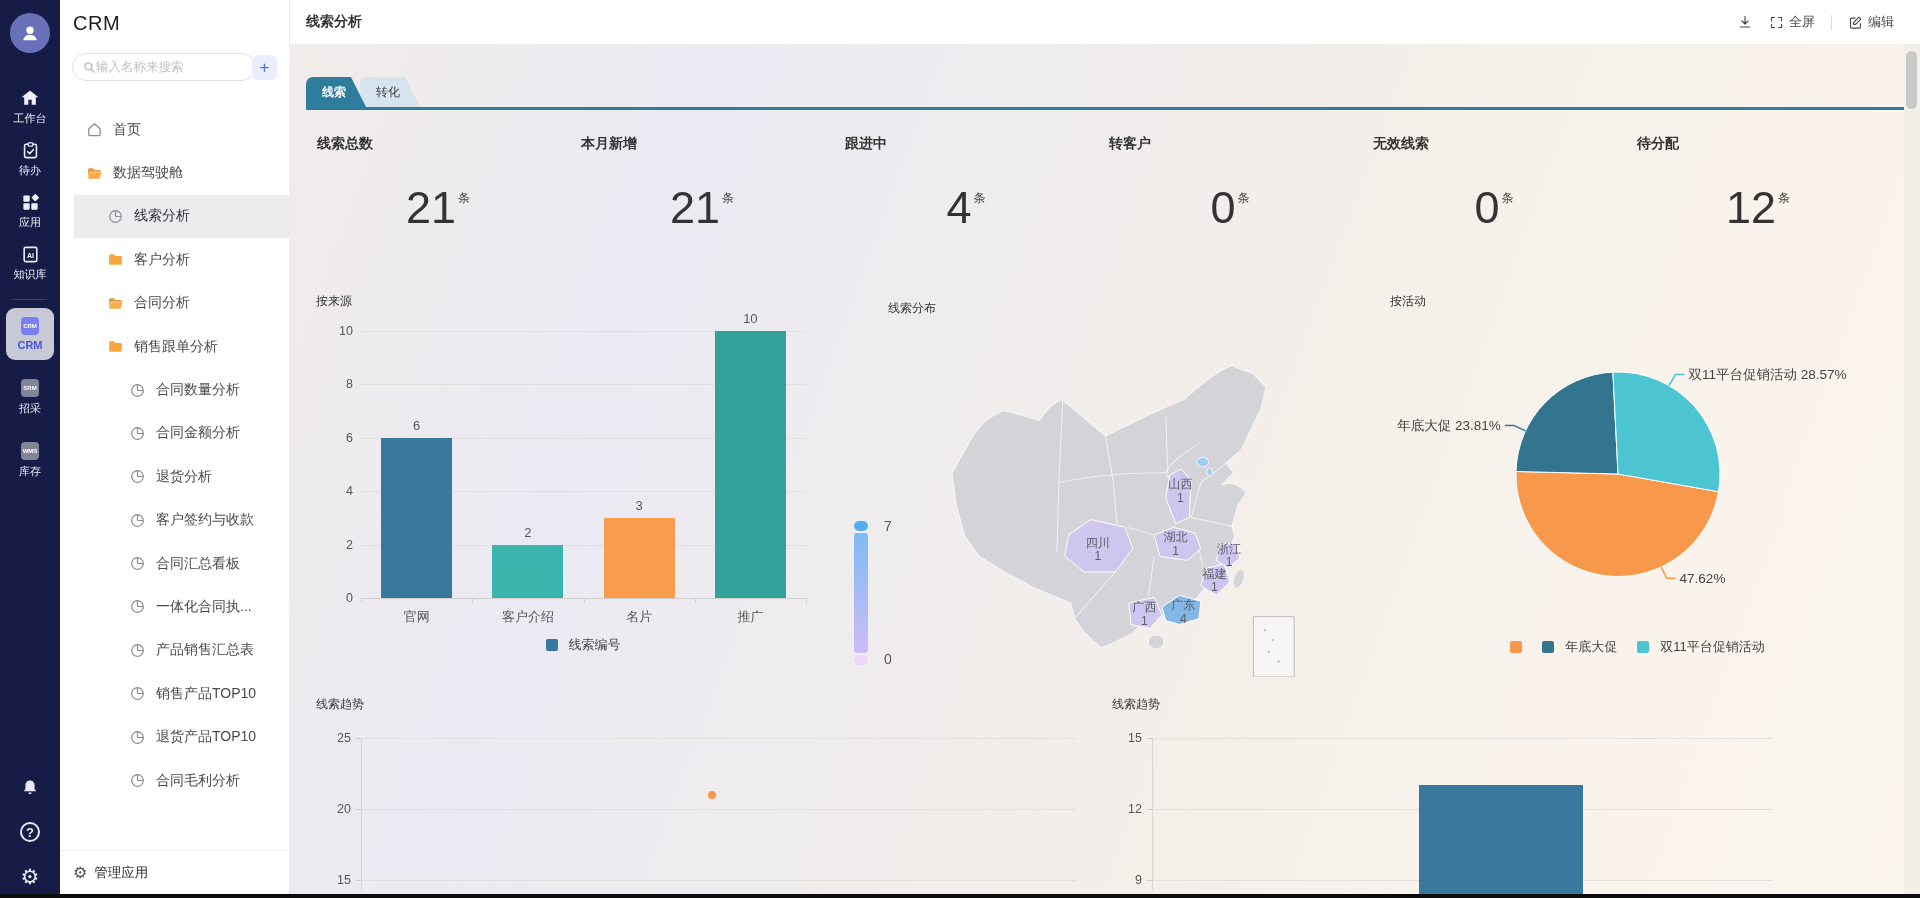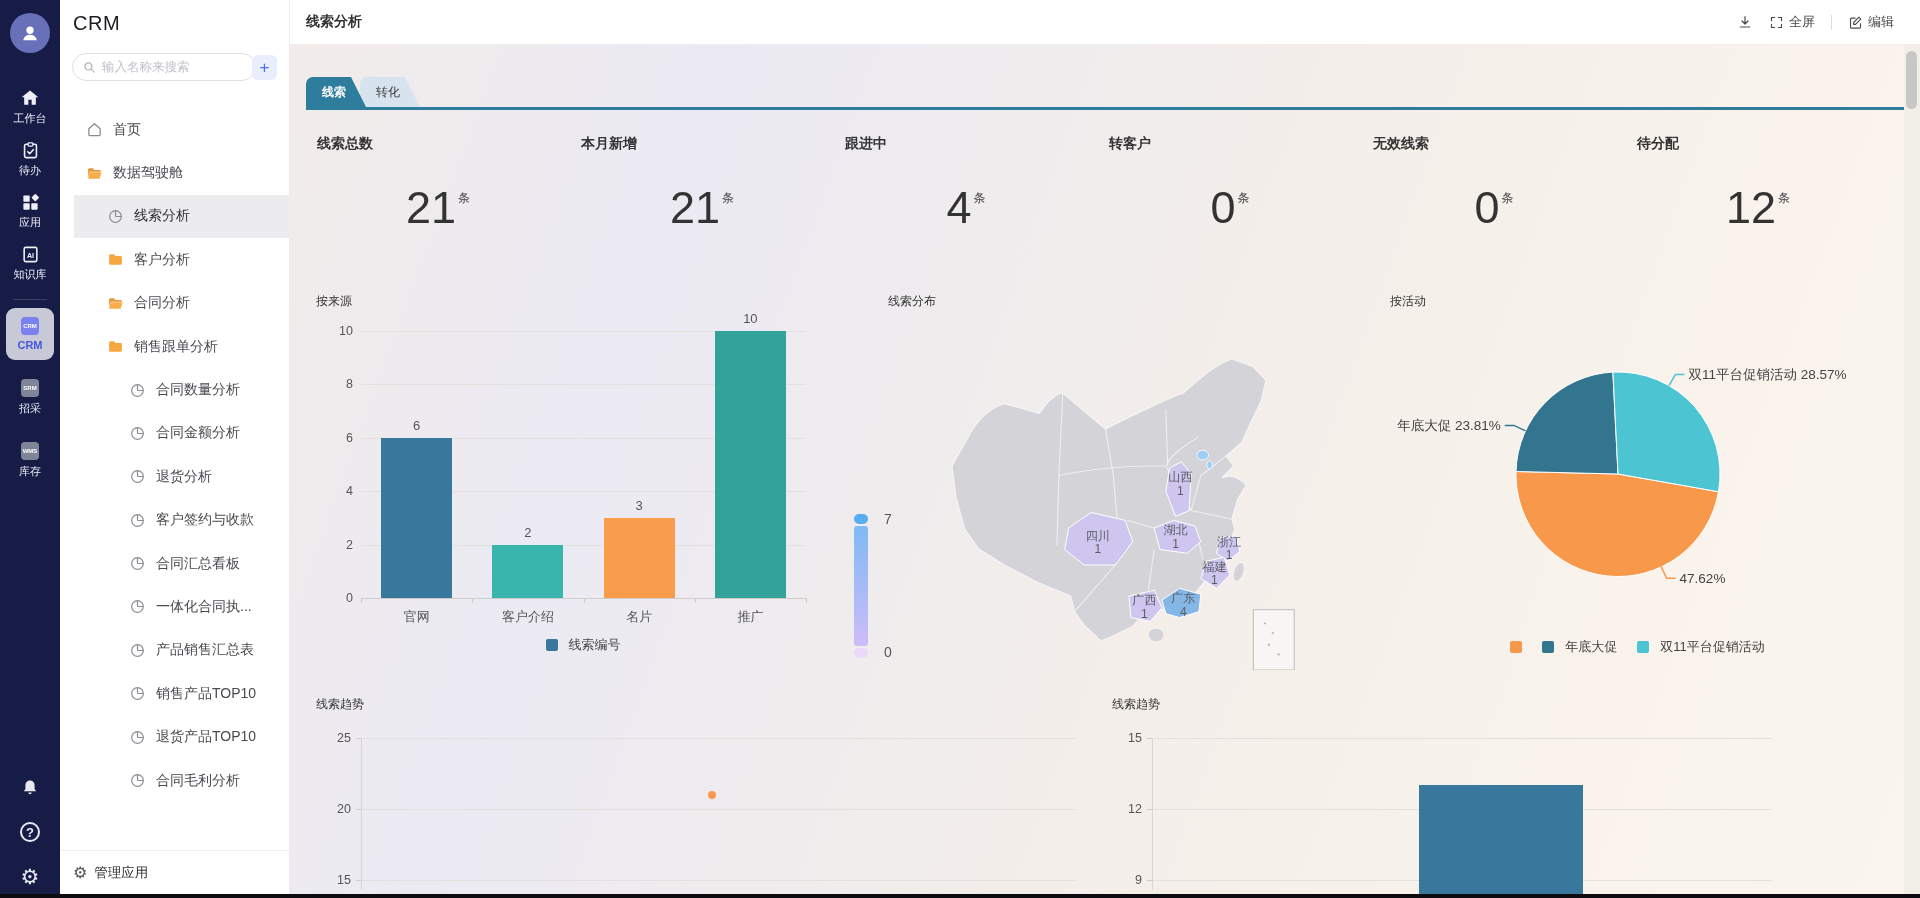--- a/index.html
+++ b/index.html
@@ -30,21 +30,21 @@
   .help-circle { width:20px; height:20px; border-radius:50%; border:2px solid #e8e8f0; color:#e8e8f0;
     font-size:13px; font-weight:bold; display:flex; align-items:center; justify-content:center; }
   .gear-glyph { color:#e8e8f0; font-size:21px; line-height:1; }
 
   
   .sidebar { position:absolute; left:60px; top:0; width:230px; height:894px; background:#fff;
     border-right:1px solid #ececec; z-index:4; }
   .sb-title { position:absolute; left:13px; top:12px; font-size:20px; color:#1c1c22; letter-spacing:.5px; }
   .sb-search { position:absolute; left:12px; top:53px; width:184px; height:28px; border:1px solid #e0e0e6;
     border-radius:15px; display:flex; align-items:center; padding:0 10px; background:#fff; }
-  .sb-search input { border:none; outline:none; width:140px; font-size:12.5px; color:#555; margin-left:6px;
+  .sb-search input { border:none; outline:none; width:140px; font-size:12.5px; color:#555; 
     font-family:inherit; background:transparent; }
   .sb-search input::placeholder { color:#c0c0c8; }
   .sb-add { position:absolute; right:12px; top:55px; width:25px; height:25px; border-radius:6px;
     background:#e9edfc; color:#4c6ef5; font-size:17px; display:flex; align-items:center; justify-content:center;
     cursor:pointer; }
   .menu { position:absolute; left:0; top:108px; right:0; bottom:44px; overflow:hidden; }
   .menu-row { height:43.4px; display:flex; align-items:center; font-size:14px; color:#4a4a50; cursor:pointer; }
   .menu-row.active { background:#ececef; margin-left:14px; color:#303034; }
   .menu-row .mi { width:17px; height:17px; margin-right:10px; flex:0 0 17px; display:flex; align-items:center; }
   .lv1 { padding-left:26px; } .lv2 { padding-left:47px; } .lv3 { padding-left:69px; }
@@ -464,21 +464,21 @@
         <div class="tickmark" style="left: 388.75px; top: 318px;"></div>
         <div class="tickmark" style="left: 500px; top: 318px;"></div>
         <div class="legend" style="left: 0px; right: 0px; top: 356px;">
           <div class="legend-item">
             <span class="legend-swatch" style="background: rgb(55, 120, 156);"></span>
             <span>线索编号</span>
           </div>
         </div>
       </div>
 
-    <div class="panel" id="panel-map" style="left:570px;top:235px;width:530px;height:405px;">
+    <div class="panel" id="panel-map" style="left:570px;top:242px;width:530px;height:405px;">
       <div class="panel-title" style="left:28px;top:13px;">线索分布</div>
       <svg id="china-map" width="470" height="350" viewBox="0 0 440 360" style="position:absolute;left:30px;top:40px;">
         <g id="map-base">
             <path d="M60,118 C70,100 82,90 96,86 L118,92 132,96 C140,84 148,76 156,75 L200,112 C225,100 255,84 280,75 C295,62 312,46 330,40 L352,48 365,62 360,84 352,100 340,126 324,140 332,150 320,162 C330,158 340,164 345,170 L336,184 330,205 333,215 325,235 308,262 288,286 266,296 240,302 228,315 206,326 195,330 178,314 168,300 164,284 130,270 96,252 70,236 55,215 46,182 42,150 Z" fill="#d4d4d8" stroke="#f3f3f5" stroke-width="1.4" stroke-linejoin="round"></path>
             <path d="M156,75 L152,160 150,232" fill="none" stroke="#f3f3f5" stroke-width="1.1" opacity="0.85"></path>
             <path d="M152,160 C190,152 225,150 262,150" fill="none" stroke="#f3f3f5" stroke-width="1.1" opacity="0.85"></path>
             <path d="M200,112 L208,160 212,206" fill="none" stroke="#f3f3f5" stroke-width="1.1" opacity="0.85"></path>
             <path d="M262,92 L264,150" fill="none" stroke="#f3f3f5" stroke-width="1.1" opacity="0.85"></path>
             <path d="M296,120 C280,130 268,138 262,150" fill="none" stroke="#f3f3f5" stroke-width="1.1" opacity="0.85"></path>
             <path d="M324,140 L298,160 288,196" fill="none" stroke="#f3f3f5" stroke-width="1.1" opacity="0.85"></path>

